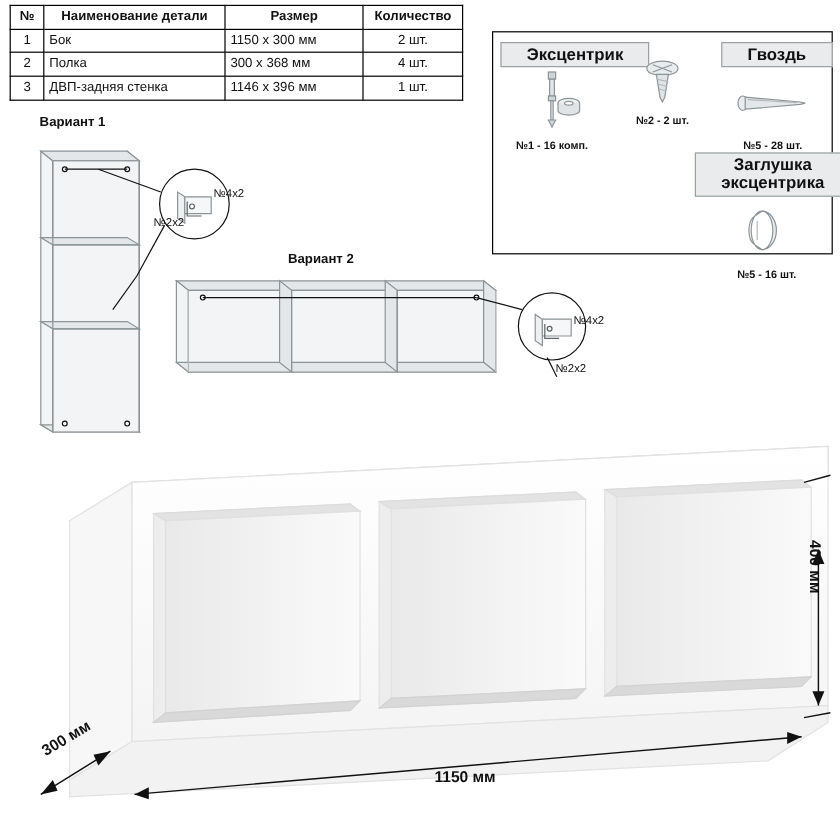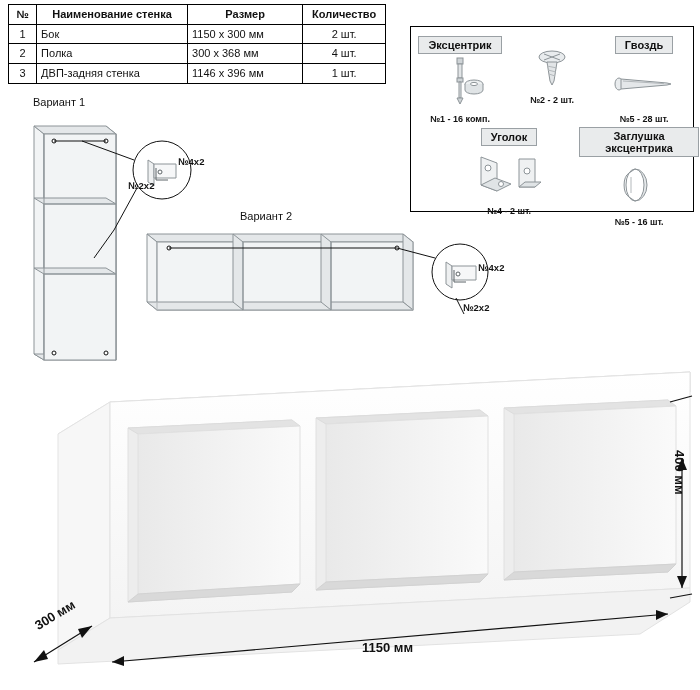--- a/index.html
+++ b/index.html
@@ -26,29 +26,29 @@
   #parts-table td.c-qty{width:75px;text-align:center;}
 
   
   #hardware-panel{
     position:absolute;left:410px;top:26px;width:282px;height:184px;
     border:1px solid #000;background:#fff;
   }
   .hw-cell{position:absolute;text-align:center;}
   .hw-title{
     display:inline-block;background:#e9ebec;border:1px solid #9aa0a4;
-    font-size:11px;font-weight:bold;padding:2px 9px;line-height:1.1;
+    font-size:14px;font-weight:bold;padding:2px 21px;line-height:1.1;
   }
   .hw-caption{font-size:9px;font-weight:bold;margin-top:2px;}
   .hw-art{height:58px;display:flex;align-items:center;justify-content:center;}
-  .lbl-small{font-size:9.5px;font-weight:bold;}
+  .lbl-small{font-size:9.5px;font-weight:normal;}
   .dim-label{font-size:13px;font-weight:bold;}
 
   
-  .variant-title{font-size:11px;font-weight:normal;}
+  .variant-title{font-size:11px;font-weight:bold;}
 
   svg{display:block;}
   .ln{stroke:#8d9498;stroke-width:1;fill:none;}
   .ln-thin{stroke:#b3b8bb;stroke-width:1;fill:none;}
   .fill-light{fill:#f2f4f5;}
   .fill-mid{fill:#e4e7e9;}
   .leader{stroke:#111;stroke-width:1;fill:none;}
   .cball{fill:#fff;stroke:#111;stroke-width:1;}
 
   
@@ -56,21 +56,21 @@
 
   .dimline{stroke:#111;stroke-width:1.2;fill:none;}
 </style>
 </head>
 <body>
 
 <table id="parts-table">
   <thead>
     <tr>
       <th>№</th>
-      <th>Наименование стенка</th>
+      <th>Наименование детали</th>
       <th>Размер</th>
       <th>Количество</th>
     </tr>
   </thead>
   <tbody>
     <tr>
       <td class="c-num">1</td>
       <td class="c-name">Бок</td>
       <td class="c-size">1150 х 300 мм</td>
       <td class="c-qty">2 шт.</td>
@@ -129,35 +129,20 @@
     <div class="hw-art">
       <svg width="70" height="58" viewBox="0 0 70 58">
         <ellipse cx="10" cy="30" rx="4" ry="6" fill="#e9ecee" stroke="#8d9498"></ellipse>
         <path d="M12 25 L58 29 L62 30 L58 31 L12 35 Z" fill="#e4e7e9" stroke="#8d9498"></path>
         <line x1="14" y1="27" x2="55" y2="29.6" class="ln-thin"></line>
       </svg>
     </div>
     <div class="hw-caption">№5 - 28 шт.</div>
   </div>
 
-  <div class="hw-cell" style="left:52px;top:100px;width:92px;">
-    <div class="hw-title">Уголок</div>
-    <div class="hw-art">
-      <svg width="76" height="48" viewBox="0 0 76 48">
-        <path d="M10 6 L10 34 L26 40 L26 12 Z" fill="#eff1f2" stroke="#8d9498"></path>
-        <path d="M10 34 L26 40 L40 33 L24 27 Z" fill="#e0e4e6" stroke="#8d9498"></path>
-        <circle cx="17" cy="17" r="3" fill="#fff" stroke="#8d9498"></circle>
-        <circle cx="30" cy="33" r="2.5" fill="#fff" stroke="#8d9498"></circle>
-        <path d="M48 8 L48 36 L64 36 L64 8 Z" fill="#eff1f2" stroke="#8d9498"></path>
-        <path d="M48 36 L64 36 L70 31 L54 31 Z" fill="#e0e4e6" stroke="#8d9498"></path>
-        <circle cx="56" cy="20" r="3" fill="#fff" stroke="#8d9498"></circle>
-      </svg>
-    </div>
-    <div class="hw-caption">№4 - 2 шт.</div>
-  </div>
 
   <div class="hw-cell" style="left:168px;top:100px;width:120px;">
     <div class="hw-title">Заглушка эксцентрика</div>
     <div class="hw-art">
       <svg width="60" height="42" viewBox="0 0 60 42">
         <path d="M26 4 a12 16 0 0 1 0 32 a9 16 0 0 0 0 -32 z" fill="#e6e9eb" stroke="#8d9498"></path>
         <path d="M26 4 a9 16 0 0 0 0 32 l-6 -4 a8 13 0 0 1 0 -24 z" fill="#f3f5f6" stroke="#8d9498"></path>
         <line x1="22" y1="12" x2="22" y2="28" class="ln-thin"></line>
       </svg>
     </div>

